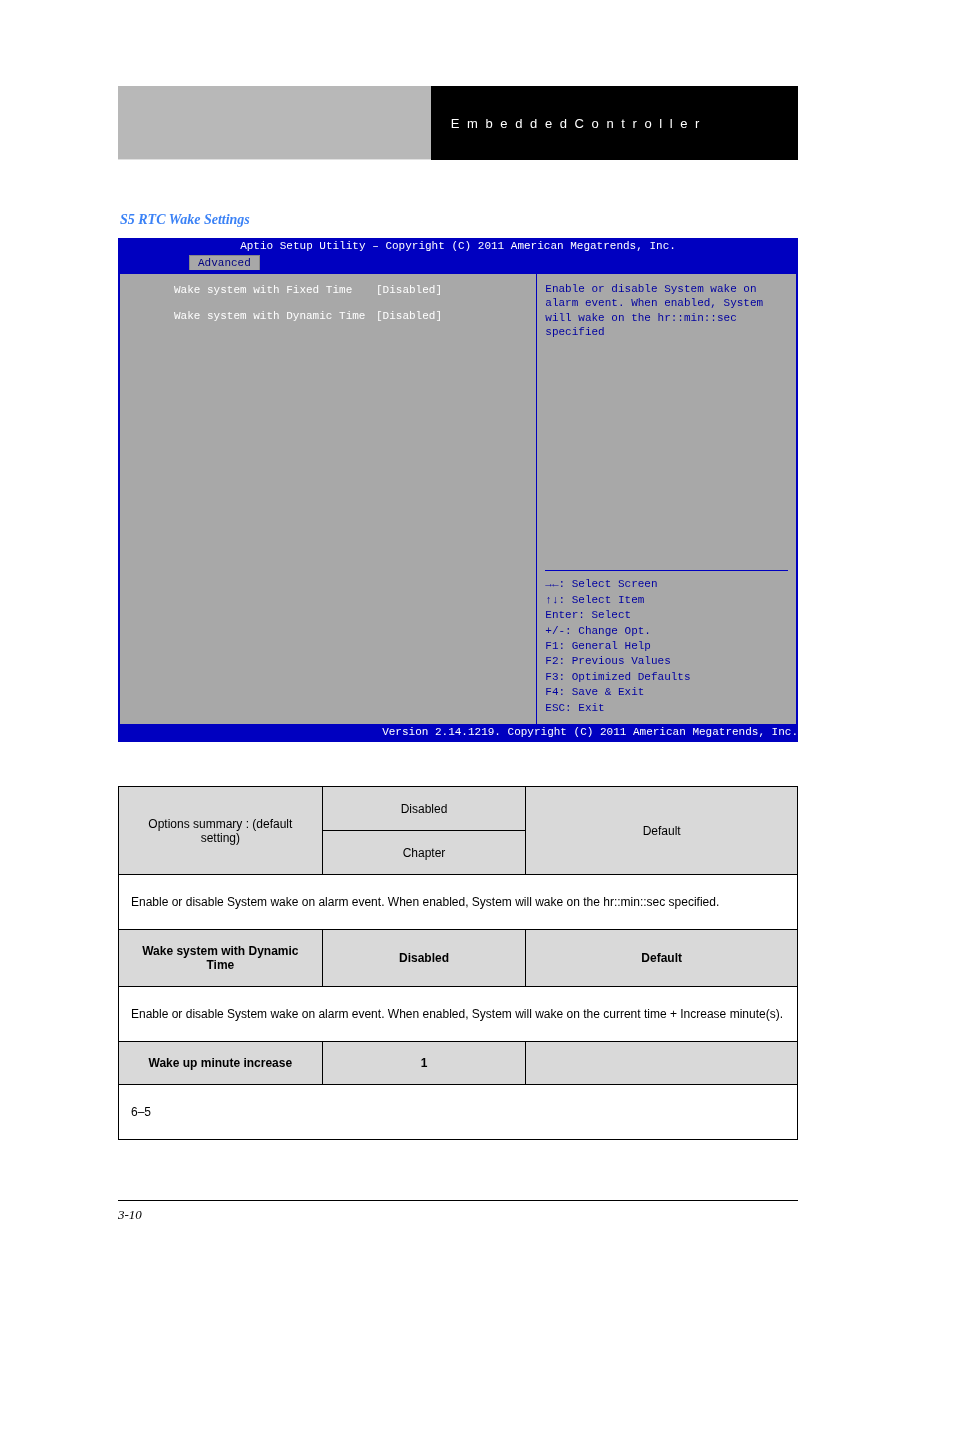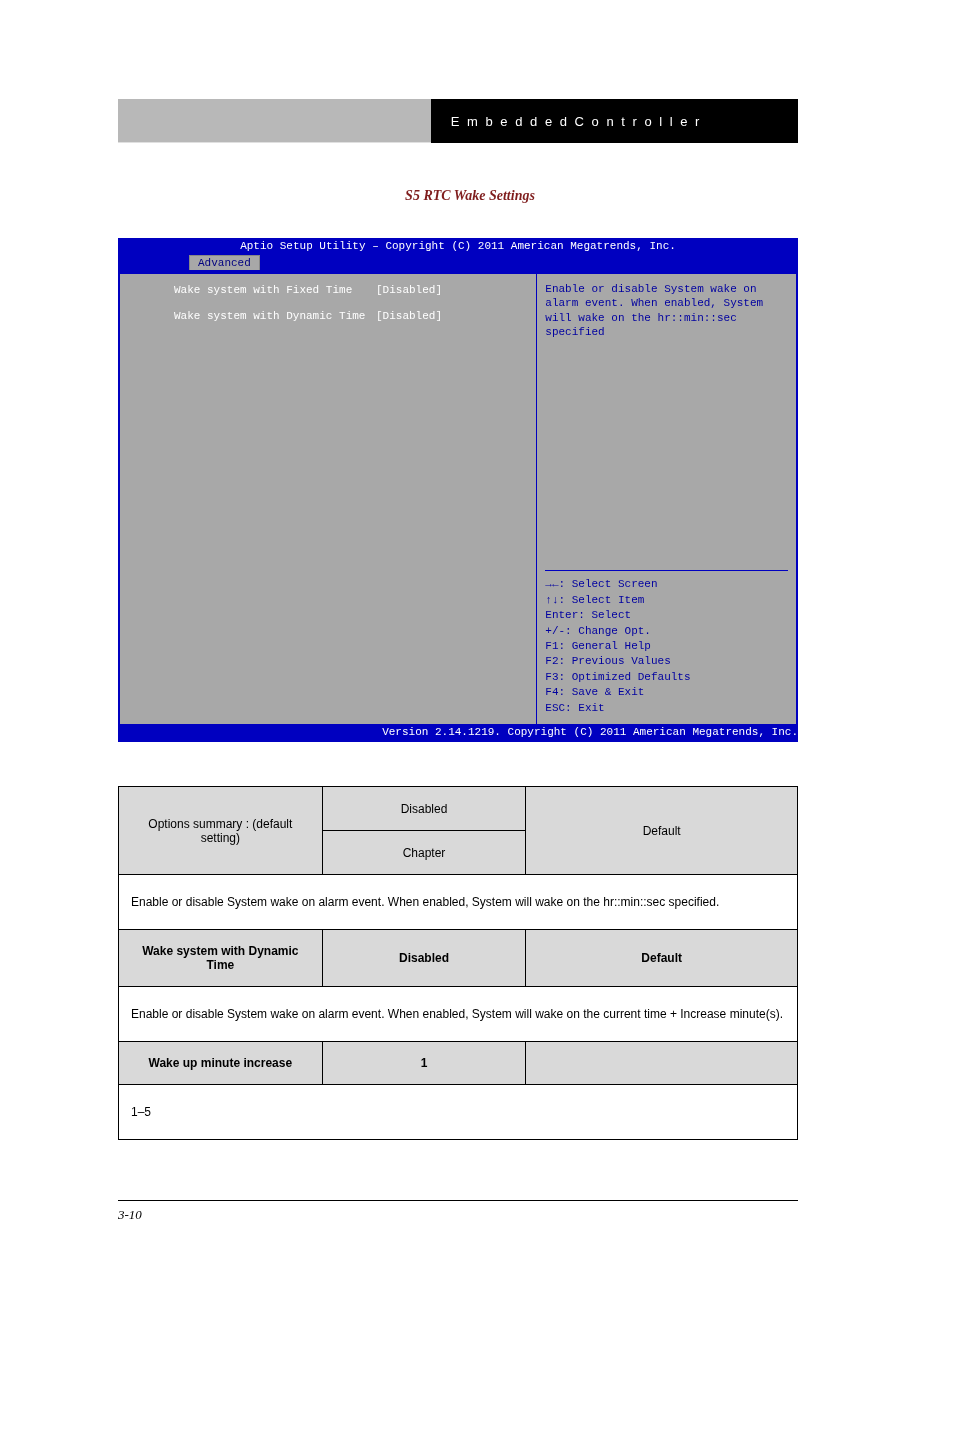--- a/index.html
+++ b/index.html
@@ -6,52 +6,52 @@
   body {
     width: 954px;
     height: 1434px;
     background: #ffffff;
     font-family: Arial, sans-serif;
     position: relative;
   }
 
   .page-header {
     position: absolute;
-    top: 99px;
-    left: 118px;
-    width: 680px;
-    height: 44px;
+    top: 86px;
+    left: 118px;
+    width: 680px;
+    height: 74px;
     display: flex;
   }
   .header-left {
     width: 46%;
     background: #b8b8b8;
     border-bottom: 1px solid #e0e0e0;
   }
   .header-right {
     width: 54%;
     background: #000000;
     color: #ffffff;
     font-size: 13px;
     display: flex;
     align-items: center;
     padding-left: 20px;
   }
 
   .section-title-row {
     position: absolute;
-    top: 188px;
+    top: 212px;
     left: 120px;
     width: 700px;
     display: flex;
-    justify-content: center;
+    justify-content: flex-start;
     font-family: Georgia, serif;
     font-weight: bold;
     font-size: 14px;
-    color: #7f1d1d;
+    color: #3b82f6;
     font-style: italic;
   }
 
   
   .bios {
     position: absolute;
     top: 238px;
     left: 118px;
     width: 680px;
     height: 504px;
@@ -255,20 +255,20 @@
   <tr class="desc-row">
     <td colspan="3">Enable or disable System wake on alarm event. When enabled, System will wake on the current time + Increase minute(s).</td>
   </tr>
 
   <tr class="grey-row">
     <td>Wake up minute increase</td>
     <td>1</td>
     <td></td>
   </tr>
   <tr class="desc-row">
-    <td colspan="3">1–5</td>
+    <td colspan="3">6–5</td>
   </tr>
 </tbody>
   </table>
 
 <div class="page-footer">
   <span class="r">3-10</span>
 </div>
 
 </body></html>

